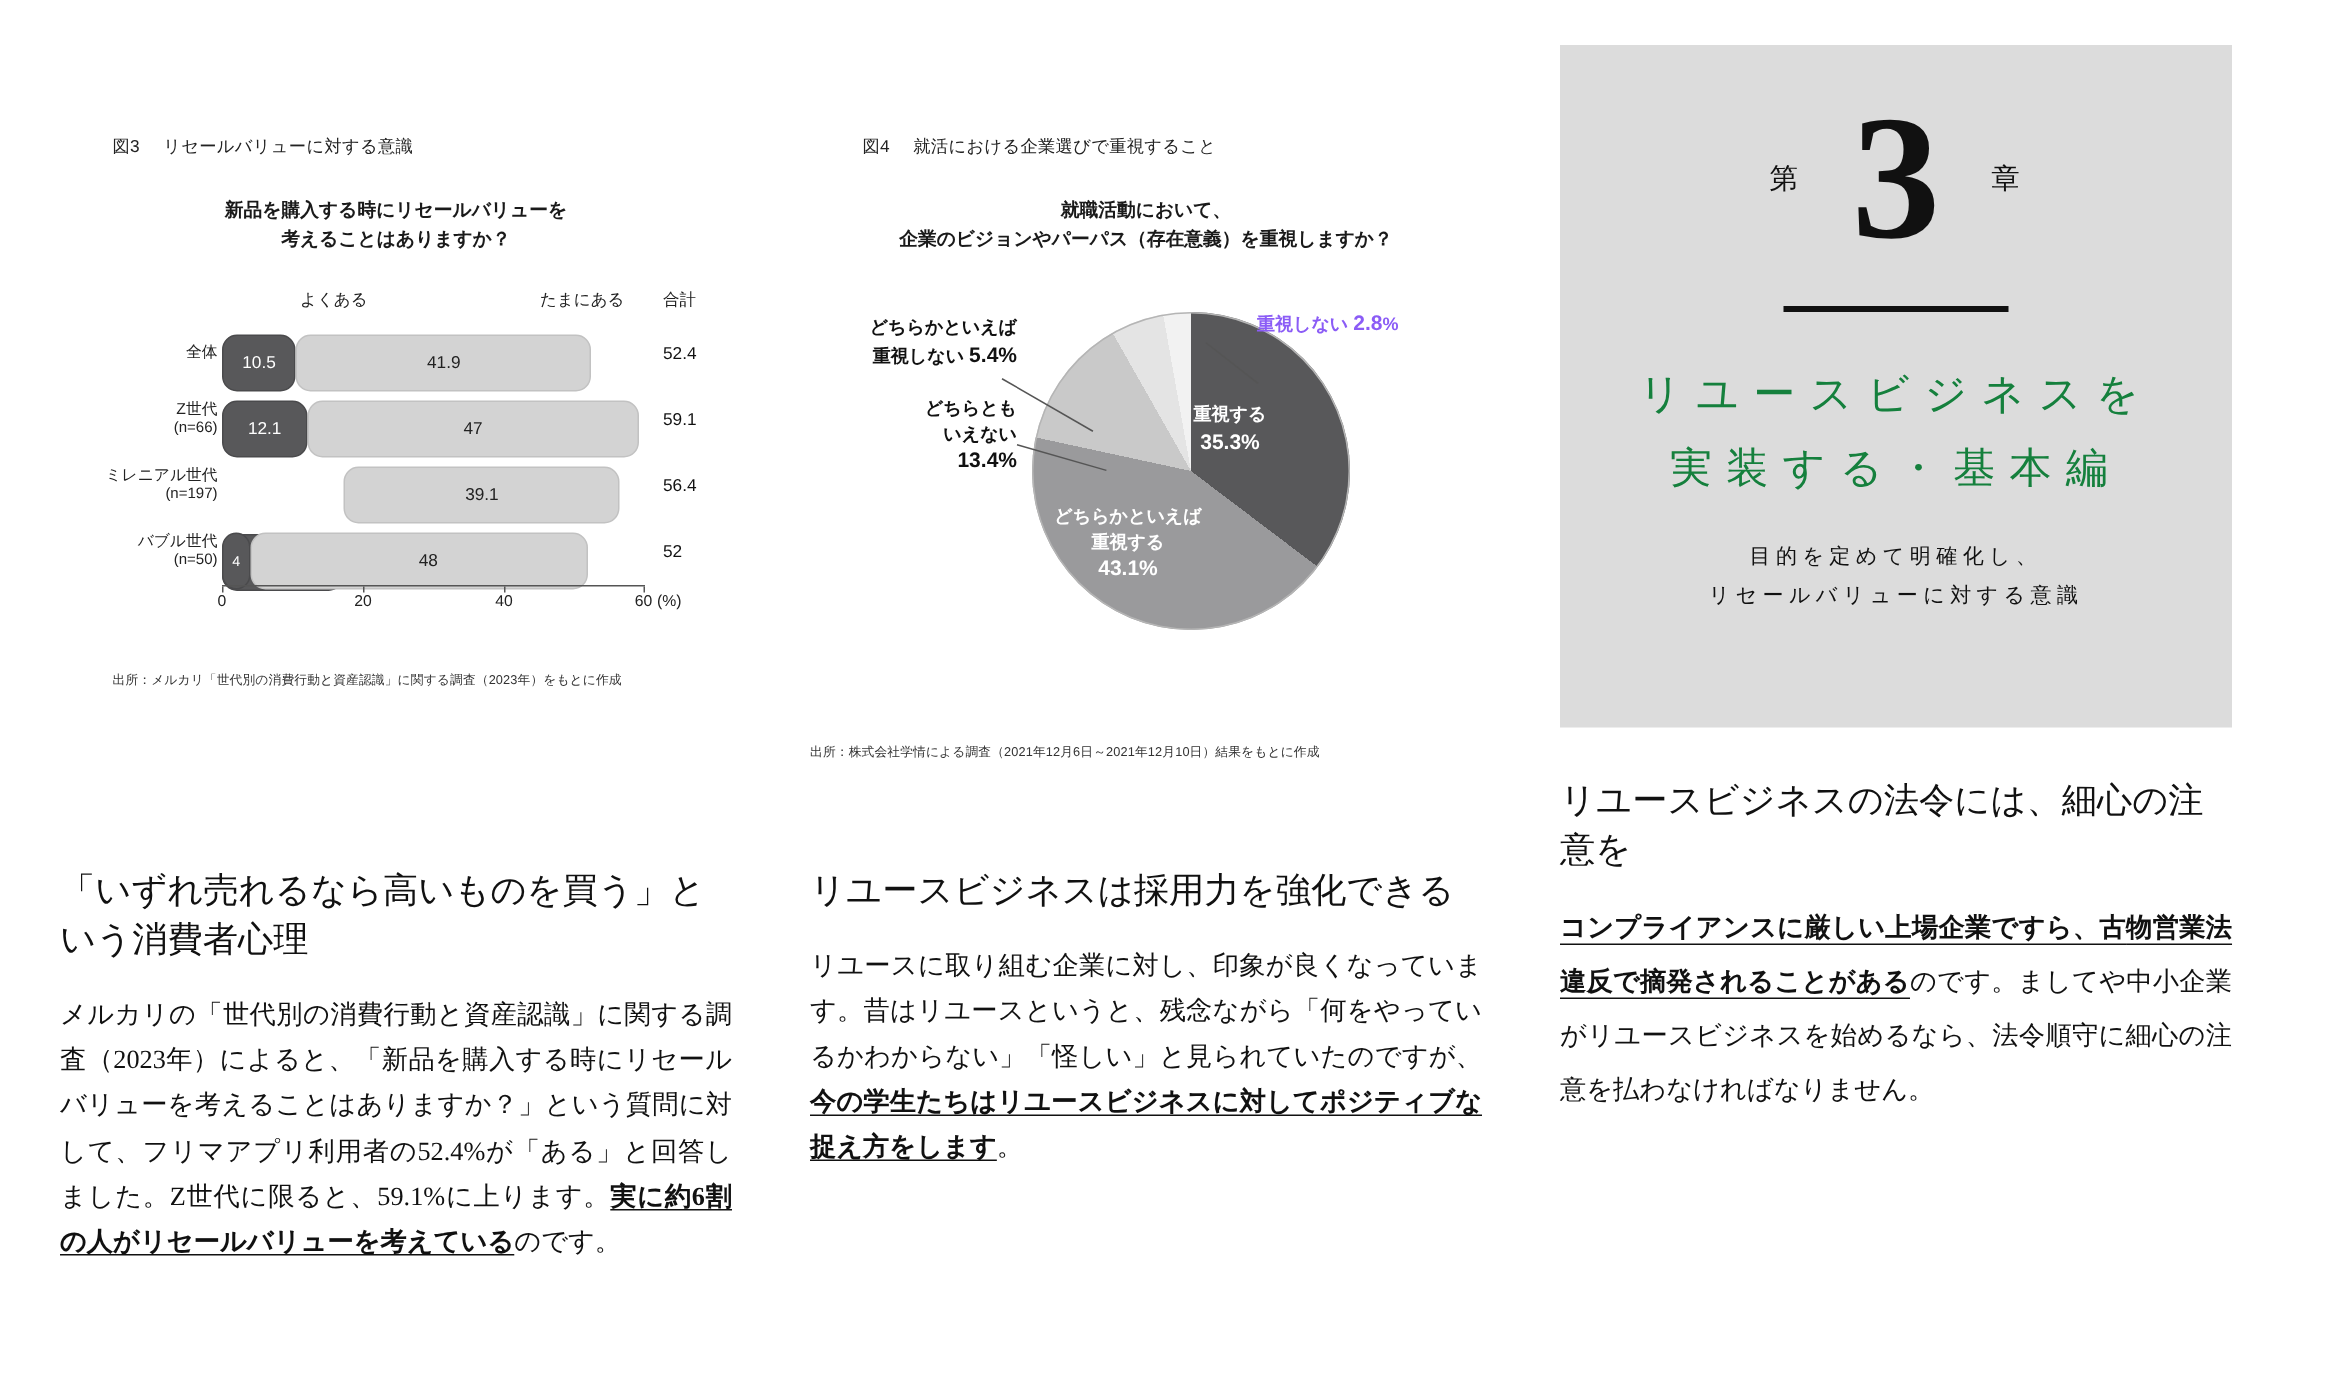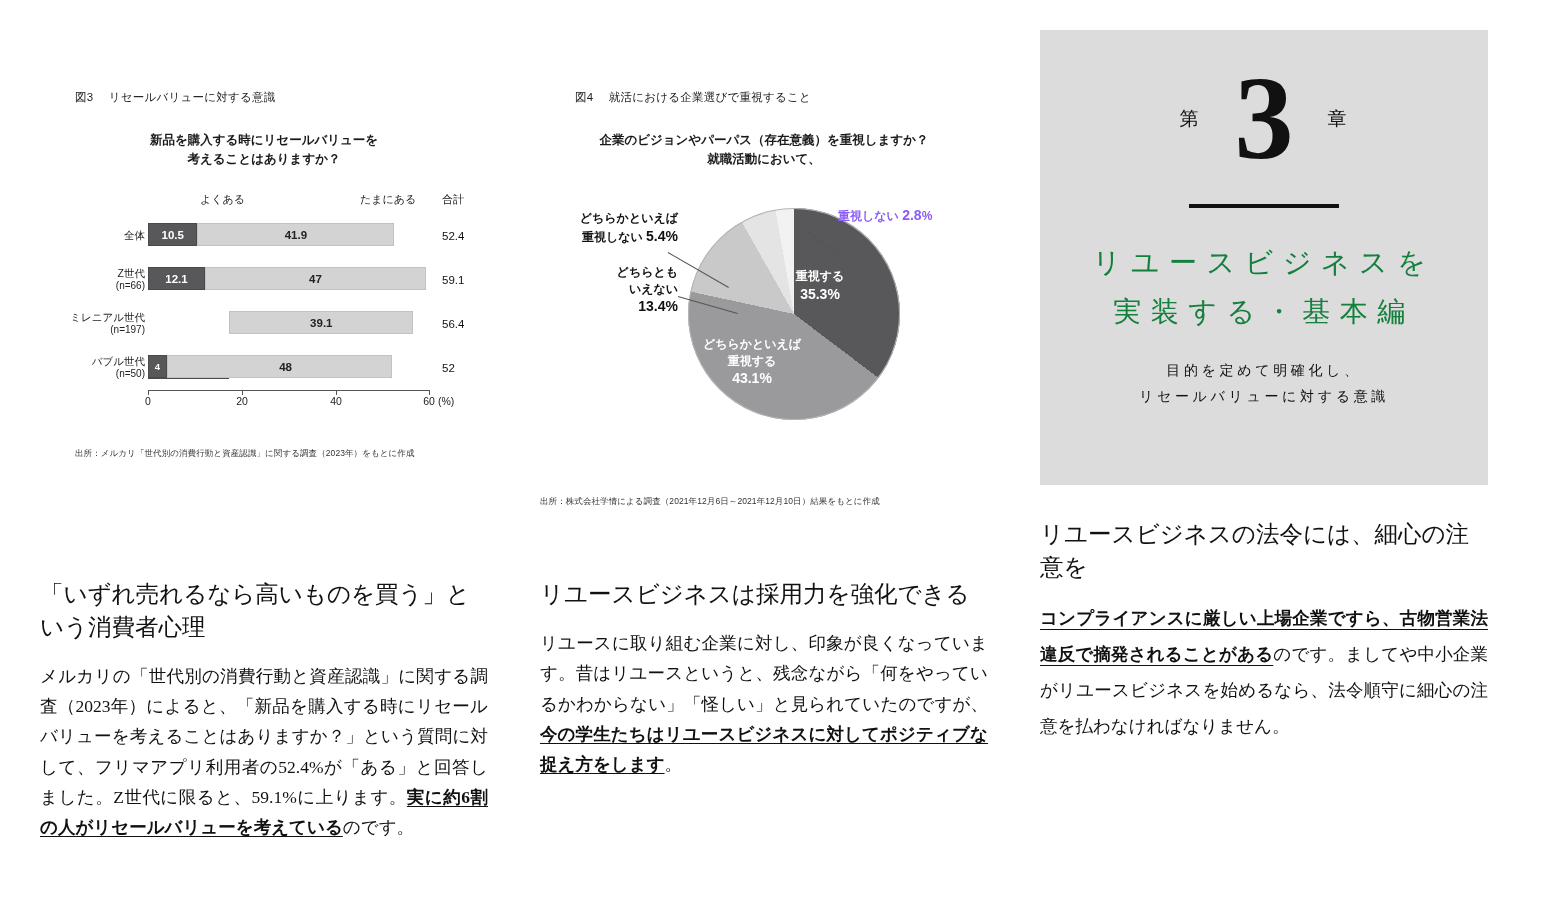--- a/index.html
+++ b/index.html
@@ -90,27 +90,28 @@
   .bar-label .sub { display: block; font-size: 10px; }
   .bar-track {
     position: relative;
     height: 25px;
     width: 282px;
     flex: 0 0 282px;
   }
   .seg {
     position: absolute;
     top: 0;
-    height: 23px;
+    height: 38px;
     box-sizing: border-box;
     display: flex;
     align-items: center;
     justify-content: center;
     font-size: 11.5px;
-    font-weight: bold;
+    font-weight: normal;
+    border-radius: 10px;
   }
   .seg-dark {
     background: #58585a;
     color: #fff;
     border: 1px solid #4a4a4c;
   }
   .seg-light {
     background: #d3d3d3;
     color: #222;
     border: 1px solid #c2c2c2;
@@ -383,22 +384,22 @@
     </div>
 
     <div class="column">
       <div class="figure">
         <div class="fig-caption">
           <span class="fignum">図4</span>
           <span>就活における企業選びで重視すること</span>
         </div>
 
         <div class="chart-title">
+          <div>就職活動において、</div>
           <div>企業のビジョンやパーパス（存在意義）を重視しますか？</div>
-          <div>就職活動において、</div>
         </div>
 
         <div class="piewrap">
           <div class="pie"></div>
 
           <div class="leader" style="left:128px; top:72px; width:70px; transform: rotate(30deg);"></div>
           <div class="leader" style="left:138px; top:116px; width:62px; transform: rotate(16deg);"></div>
           <div class="leader" style="left:264px; top:48px; width:44px; transform: rotate(38deg);"></div>
 
           <div class="pie-lbl lbl-shinai">

